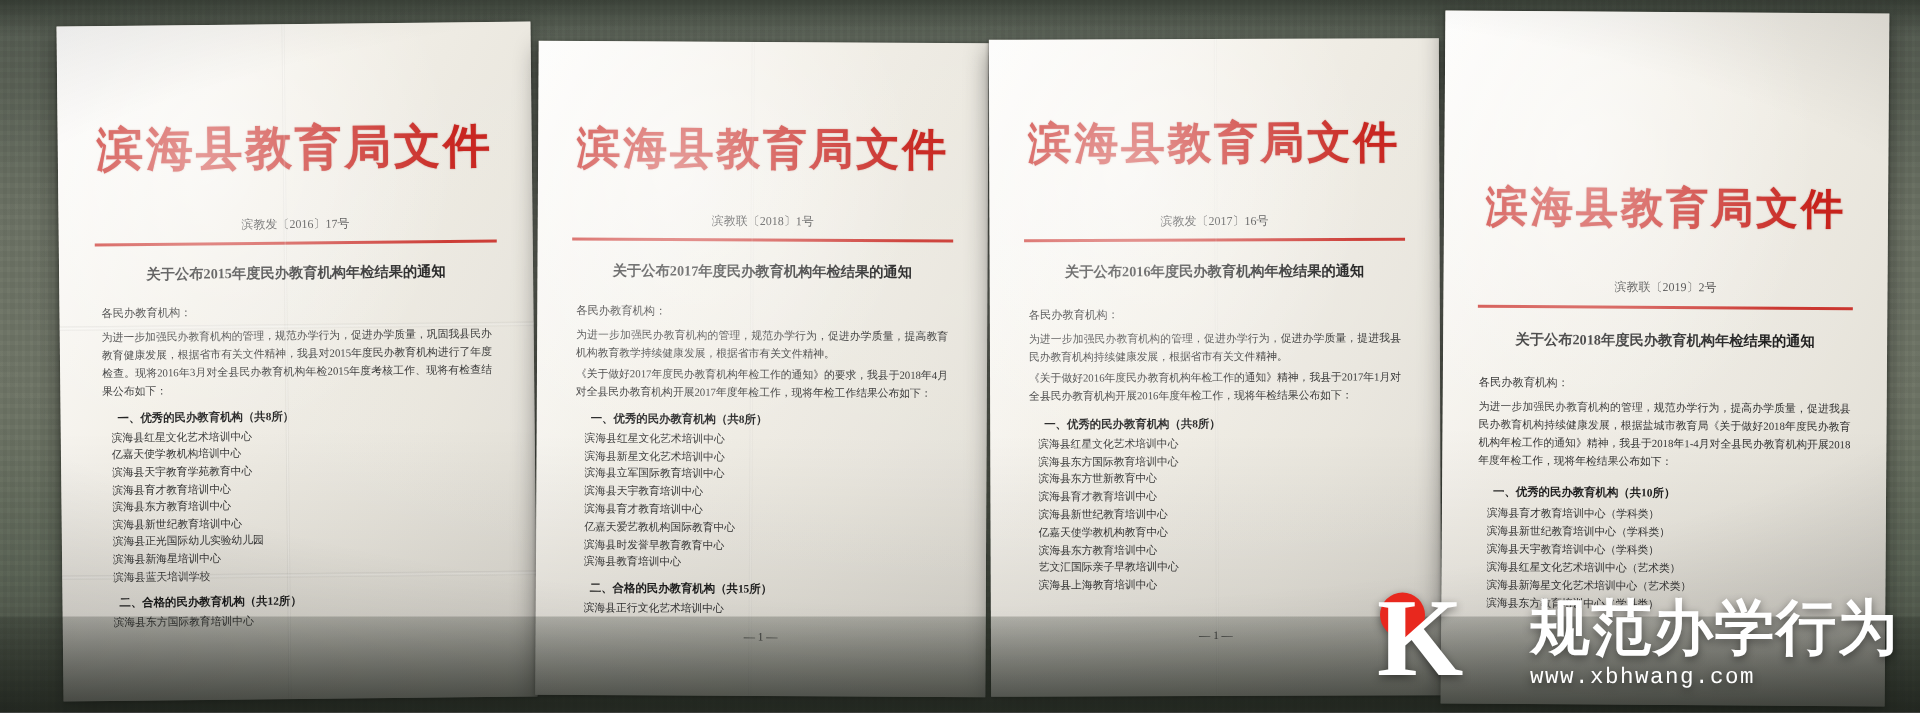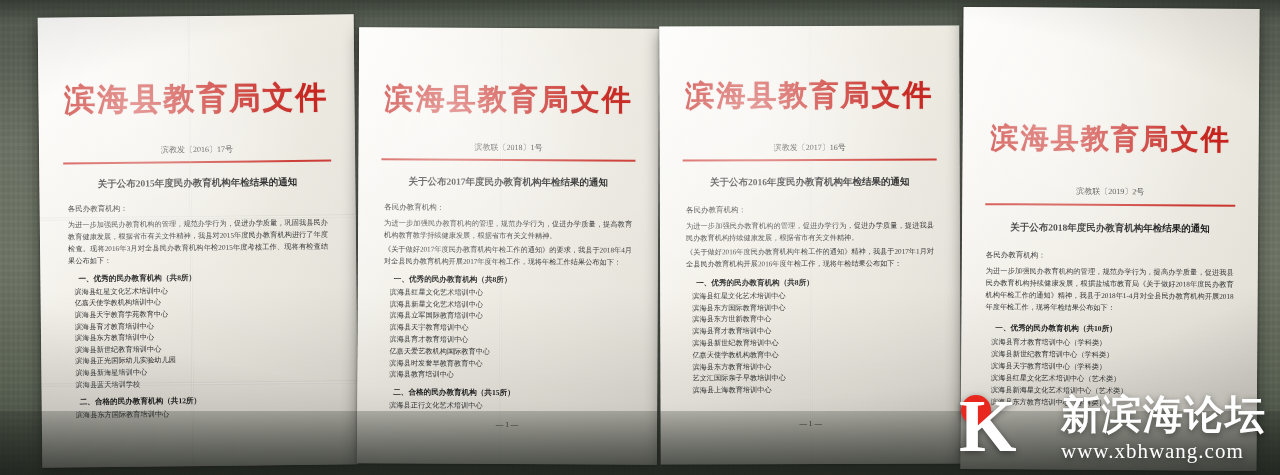--- a/index.html
+++ b/index.html
@@ -104,21 +104,21 @@
     position:absolute;left:0;top:0;width:96px;height:74px;
     color:#ffffff;font-family:"Liberation Serif",serif;font-weight:bold;
     font-size:74px;line-height:70px;text-align:left;
   }
   .wm-right{display:flex;flex-direction:column;align-items:flex-start;}
   .wm-title{
     color:#ffffff;font-family:"Liberation Serif",serif;font-weight:bold;
     font-size:40px;line-height:44px;letter-spacing:1px;
   }
   .wm-url{
-    color:#ffffff;font-family:Liberation Serif, serif;font-size:21px;
+    color:#ffffff;font-family:Liberation Mono, monospace;font-size:15px;
     letter-spacing:1px;margin-top:2px;
   }
 </style>
 </head>
 <body>
 
 <div id="scene">
   <div class="wall-grain"></div>
   <div class="wall-topband"></div>
 
@@ -238,17 +238,17 @@
 
   <div class="wall-bottom"></div>
   <div class="wall-vignette"></div>
 
   <div id="watermark">
     <div class="wm-mark">
       <div class="wm-dot"></div>
       <div class="wm-k">K</div>
     </div>
     <div class="wm-right">
-      <div class="wm-title">新滨海论坛</div>
+      <div class="wm-title">规范办学行为</div>
       <div class="wm-url">www.xbhwang.com</div>
     </div>
   </div>
 </div>
 
 </body></html>

